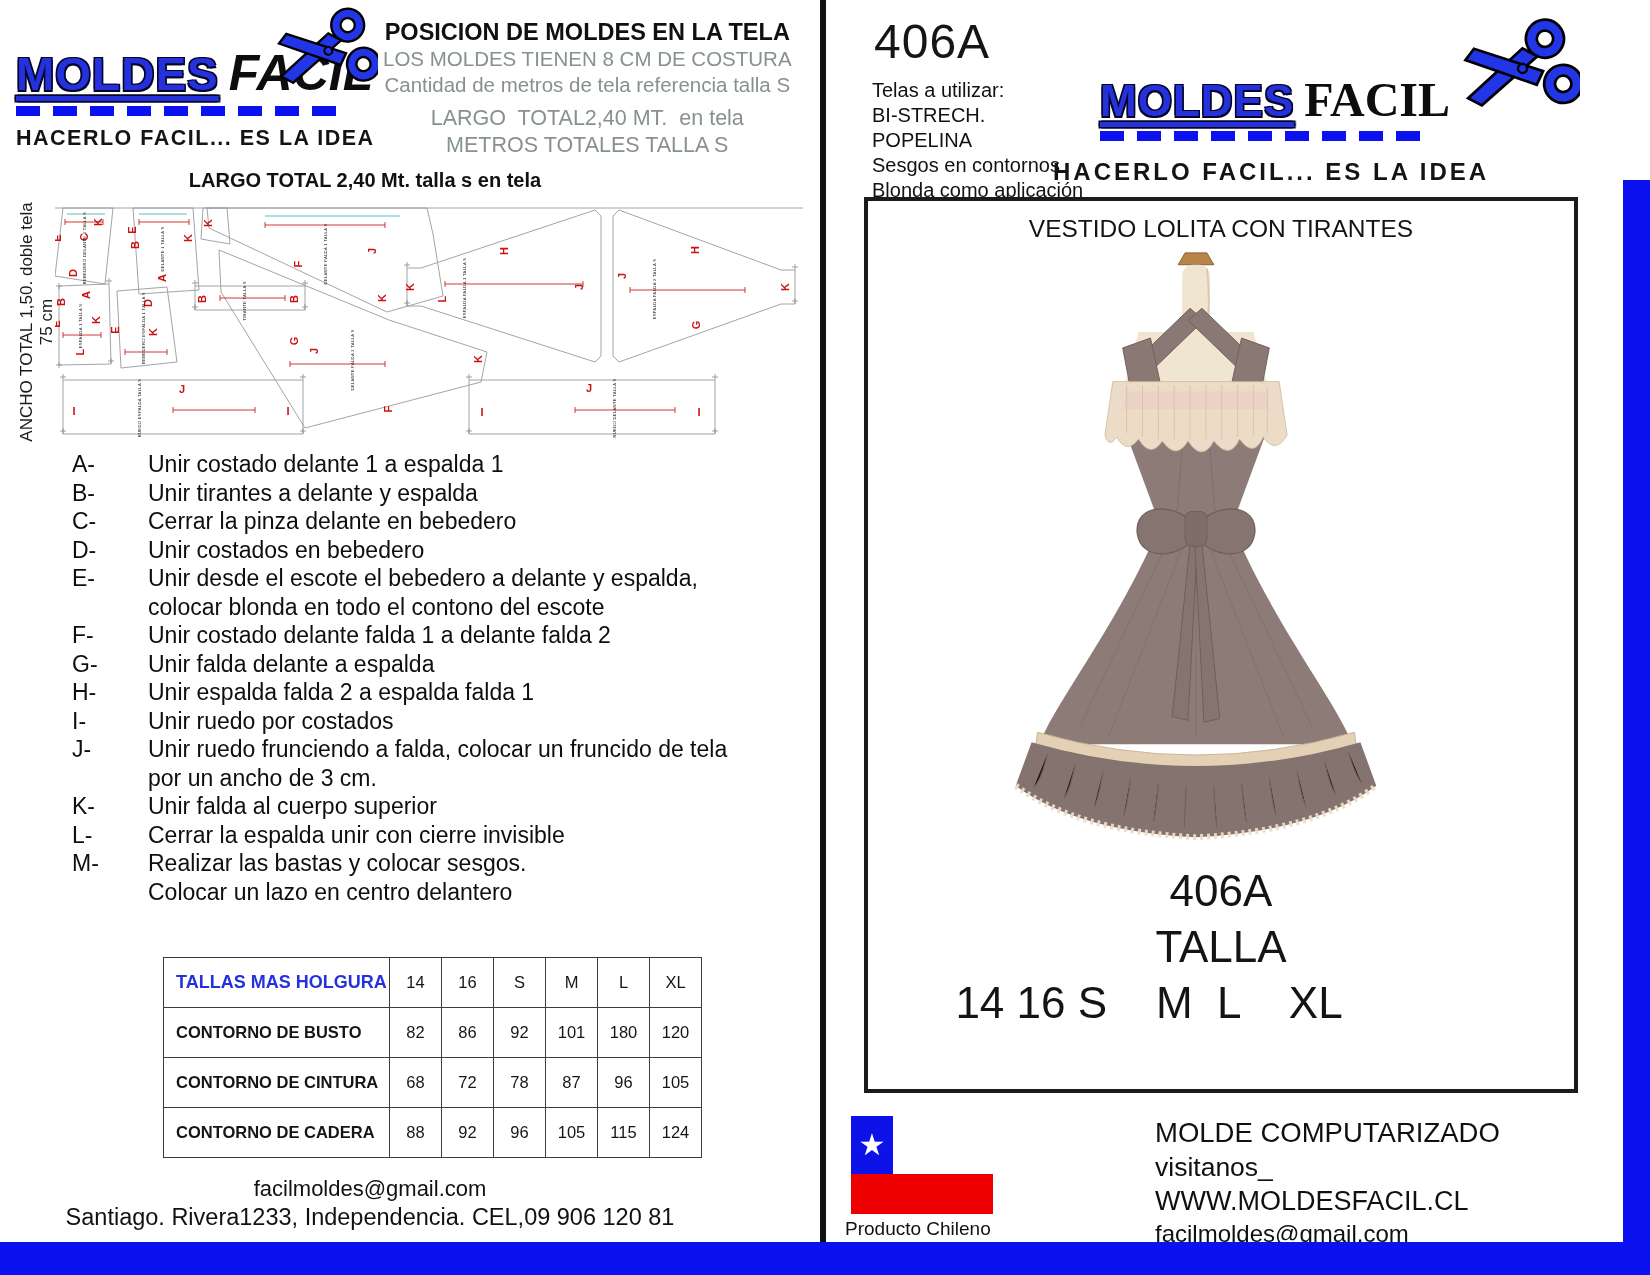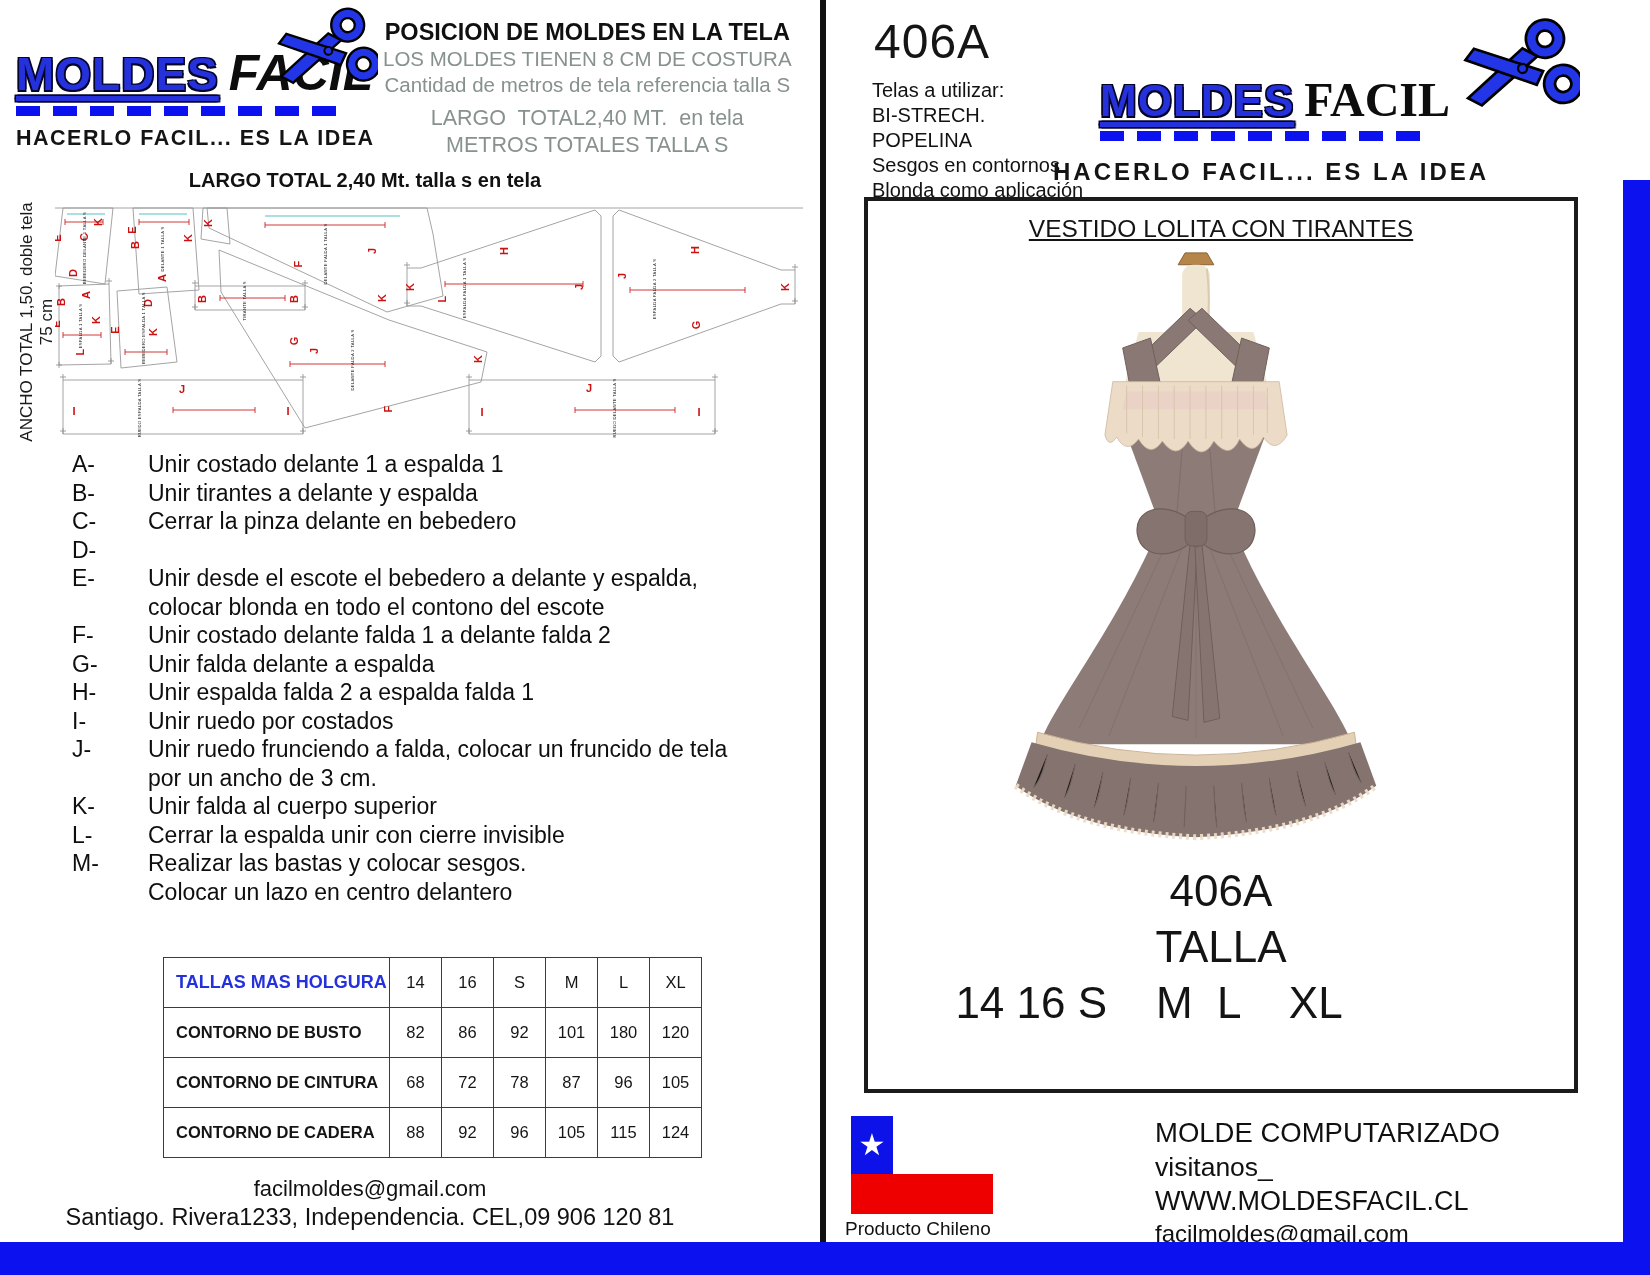--- a/index.html
+++ b/index.html
@@ -192,20 +192,21 @@
     <div class="ins-row">
         <span class="ins-key">B-</span>
         <span><span>Unir tirantes a delante y espalda</span></span>
       </div>
     <div class="ins-row">
         <span class="ins-key">C-</span>
         <span><span>Cerrar la pinza delante en bebedero</span></span>
       </div>
     <div class="ins-row">
         <span class="ins-key">D-</span>
+        <span><span>Unir costados en bebedero</span></span>
       </div>
     <div class="ins-row">
         <span class="ins-key">E-</span>
         <span><span>Unir desde el escote el bebedero a delante y espalda,</span><div class="ins-t2">colocar blonda en todo el contono del escote</div></span>
       </div>
     <div class="ins-row">
         <span class="ins-key">F-</span>
         <span><span>Unir costado delante falda 1 a delante falda 2</span></span>
       </div>
     <div class="ins-row">
@@ -308,21 +309,21 @@
       <circle cx="96" cy="26" r="15" fill="none" stroke="#2236e8" stroke-width="9"></circle>
       <circle cx="109" cy="78" r="15" fill="none" stroke="#000" stroke-width="15"></circle>
       <circle cx="109" cy="78" r="15" fill="none" stroke="#2236e8" stroke-width="9"></circle>
       <path d="M3,79 L70,33 L85,44 L17,89 Z" fill="#2236e8" stroke="#000" stroke-width="3"></path>
       <path d="M6,37 L17,26 L89,61 L80,75 Z" fill="#2236e8" stroke="#000" stroke-width="3"></path>
       <circle cx="67" cy="55" r="5" fill="#2236e8" stroke="#000" stroke-width="2.5"></circle>
     </g>
   </svg>
 
   <div class="abs dress-box" style="left:864px;top:197px;width:706px;height:888px;"></div>
-  <div class="abs box-center" style="left:864px;top:215px;width:714px;font-size:24.5px;font-weight:500;text-decoration:underline;">VESTIDO LOLITA CON TIRANTES</div>
+  <div class="abs box-center" style="left:864px;top:215px;width:714px;font-size:24.5px;font-weight:500;">VESTIDO LOLITA CON TIRANTES</div>
 
   <svg class="abs" style="left:988px;top:248px;" width="416" height="608" viewBox="0 0 420 608">
 
     <polygon points="192,14 228,14 221,2 199,2" fill="#b5854a" stroke="#8a6130" stroke-width="1"></polygon>
     <rect x="196" y="14" width="28" height="72" rx="11" fill="#efe5d1"></rect>
     <path d="M221,18 q4,32 0,62" stroke="#d9cbb0" stroke-width="2" fill="none"></path>
 
     <polygon points="152,82 268,82 284,142 136,142" fill="#efe5d1"></polygon>
 
     <polygon points="150,110 204,58 218,70 164,122" fill="#8a7874" stroke="#6f605c" stroke-width="1"></polygon>

